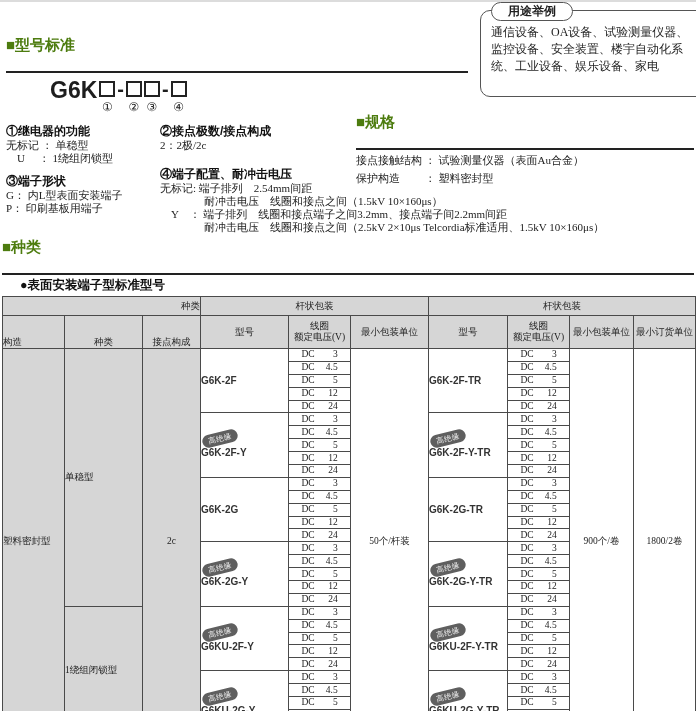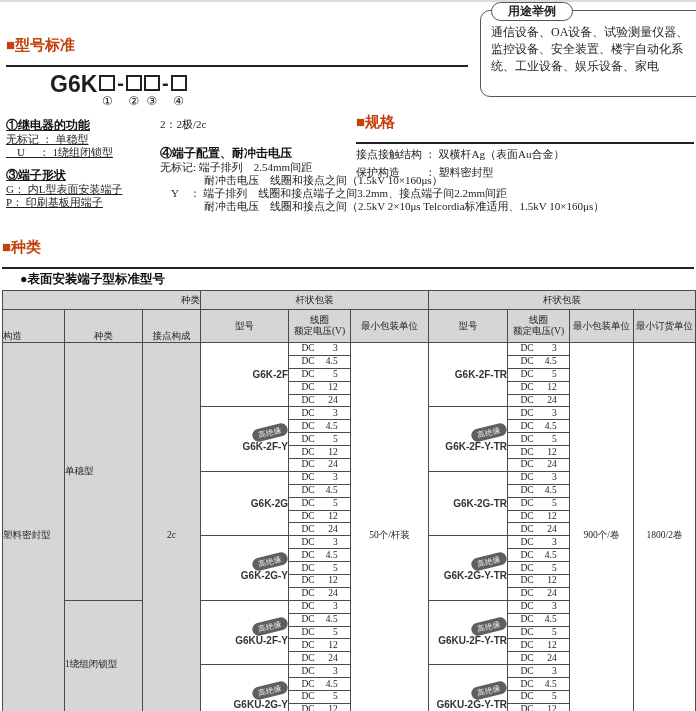--- a/index.html
+++ b/index.html
@@ -11,34 +11,34 @@
   *{margin:0;padding:0;box-sizing:border-box;}
   html,body{background:#fff;}
   .page{
     position:relative;width:696px;height:711px;overflow:hidden;background:#fff;
     font-family:"Liberation Serif",serif;color:var(--ink);
     border-top:2px solid #dcdcdc;
   }
   
   .sec-title{
     font-family:"Liberation Sans",sans-serif;font-weight:bold;font-size:15px;
-    color:#c2410c;border-bottom:2px solid #222;padding-bottom:12px;line-height:17px;
+    color:#4d7c0f;border-bottom:2px solid #222;padding-bottom:18px;line-height:17px;
   }
   
   .sec-model{position:absolute;left:6px;top:34px;width:688px;}
   .sec-model .sec-title{width:462px;}
   .code-line{display:flex;align-items:flex-start;margin-top:5px;height:44px;}
   .code-prefix{font-family:"Liberation Sans",sans-serif;font-weight:bold;font-size:23px;line-height:24px;letter-spacing:0;margin-left:44px;}
   .code-unit{display:inline-flex;flex-direction:column;align-items:center;margin-left:2px;}
   .code-box{width:16px;height:16px;border:2px solid #222;margin-top:3px;background:#fff;}
   .code-dash{font-family:"Liberation Sans",sans-serif;font-weight:bold;font-size:20px;line-height:22px;}
   .code-digit{font-size:12px;line-height:16px;margin-top:2px;color:#222;}
   .spacer-digit{height:16px;}
   .legend-cols{display:flex;margin-top:2px;}
-  .legend-left{width:154px;flex:none;text-decoration:underline;}
+  .legend-left{width:154px;flex:none;}
   .legend-right{flex:1;}
   .legend-item{margin-bottom:9px;}
   .legend-right .legend-item.gap-big{margin-bottom:15px;}
   .legend-title{font-family:"Liberation Sans",sans-serif;font-weight:bold;font-size:12px;line-height:15px;color:#111;}
   .legend-line{font-size:11px;line-height:13px;white-space:pre;color:#222;}
   
   .usage-box{
     position:absolute;left:480px;top:8px;width:257px;height:87px;
     border:1px solid #555;border-radius:10px;background:#fff;
   }
@@ -67,21 +67,21 @@
   tr.hrow1{height:19px;}
   tr.hrow2{height:33px;}
   th.kind-cell{text-align:right;padding-right:12px;}
   th.bottom{vertical-align:bottom;padding-bottom:3px;}
   th.left{text-align:left;padding-left:5px;}
   table.types tbody tr{height:12.9px;}
   td.gray{background:var(--bg-gray);}
   td.construction-cell{text-align:left;padding-left:5px;font-size:10px;}
   td.type-cell{text-align:left;padding-left:9px;font-size:10px;}
   td.contact-cell{text-align:center;font-size:10px;}
-  td.model-cell{text-align:right;padding-left:6px;vertical-align:middle;}
+  td.model-cell{text-align:left;padding-left:6px;vertical-align:middle;}
   .model-label{font-family:"Liberation Sans",sans-serif;font-weight:bold;font-size:10px;color:#333;line-height:11px;}
   .badge{
     display:inline-block;background:var(--badge);color:#f2f2f2;border-radius:9px;
     font-size:7.5px;line-height:9px;padding:2px 6px;transform:rotate(-14deg);
     margin:0 0 2px 1px;font-family:"Liberation Sans",sans-serif;letter-spacing:0.5px;
   }
   td.v-cell .vwrap{display:flex;justify-content:center;gap:8px;}
   td.v-cell .vv{width:15px;text-align:right;display:inline-block;}
   td.pack-cell{text-align:center;font-size:10px;}
 </style>
@@ -129,20 +129,21 @@
           <div class="legend-line">　U　 ： 1绕组闭锁型</div>
         </div>
         <div class="legend-item">
           <div class="legend-title">③端子形状</div>
           <div class="legend-line">G： 内L型表面安装端子</div>
           <div class="legend-line">P： 印刷基板用端子</div>
         </div>
       </div>
       <div class="legend-right">
         <div class="legend-item gap-big">
+          <div class="legend-title">②接点极数/接点构成</div>
           <div class="legend-line">2：2极/2c</div>
         </div>
         <div class="legend-item">
           <div class="legend-title">④端子配置、耐冲击电压</div>
           <div class="legend-line">无标记: 端子排列　2.54mm间距</div>
           <div class="legend-line">　　　　耐冲击电压　线圈和接点之间（1.5kV 10×160μs）</div>
           <div class="legend-line">　Y　： 端子排列　线圈和接点端子之间3.2mm、接点端子间2.2mm间距</div>
           <div class="legend-line">　　　　耐冲击电压　线圈和接点之间（2.5kV 2×10μs Telcordia标准适用、1.5kV 10×160μs）</div>
         </div>
       </div>
@@ -153,21 +154,21 @@
     <div class="usage-tab">用途举例</div>
     <div class="usage-body">
       <div class="usage-line">通信设备、OA设备、试验测量仪器、</div>
       <div class="usage-line">监控设备、安全装置、楼宇自动化系</div>
       <div class="usage-line">统、工业设备、娱乐设备、家电</div>
     </div>
   </div>
 
   <div class="sec-spec">
     <div class="sec-title">■规格</div>
-    <div class="spec-line">接点接触结构 ： 双横杆Ag（表面Au合金）</div>
+    <div class="spec-line">接点接触结构 ： 试验测量仪器（表面Au合金）</div>
     <div class="spec-line">保护构造　　 ： 塑料密封型</div>
   </div>
 
   <div class="sec-types">
     <div class="sec-title">■种类</div>
     <div class="sub-title">●表面安装端子型标准型号</div>
 
     <table class="types">
       <colgroup>
         <col style="width:62px">

